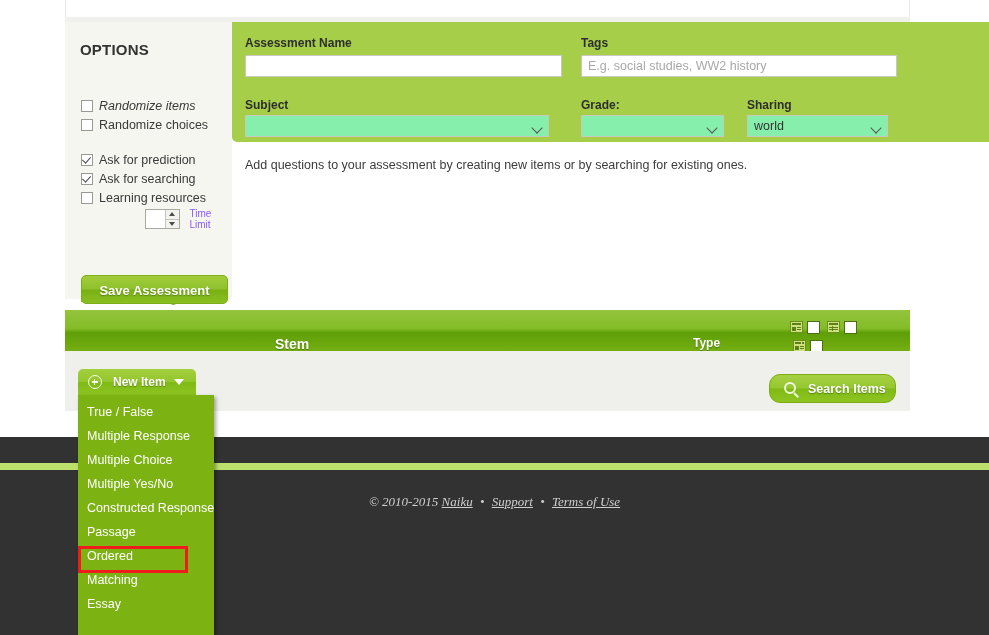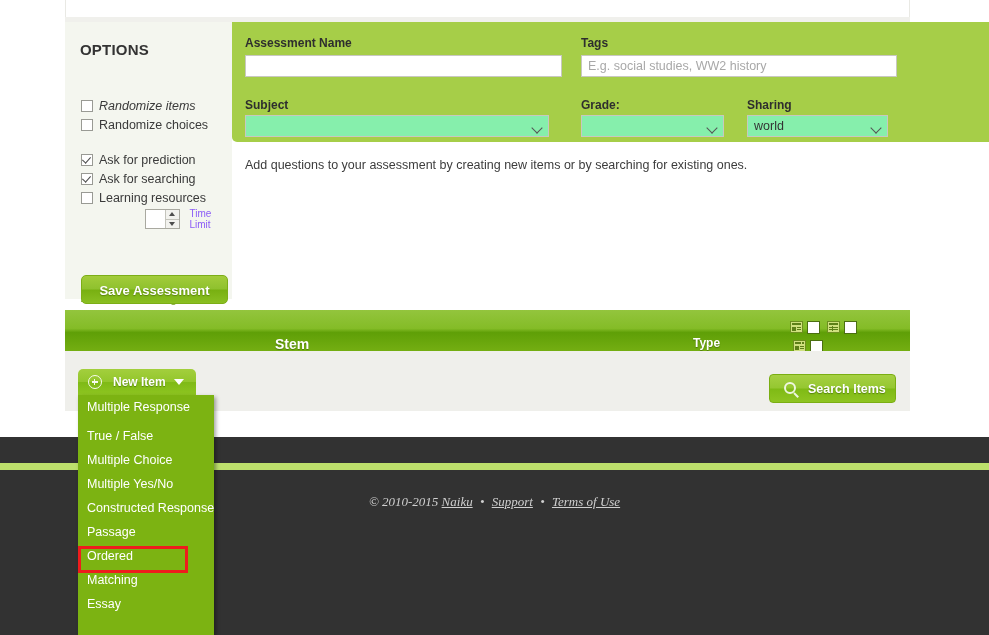--- a/index.html
+++ b/index.html
@@ -301,21 +301,21 @@
     box-sizing: border-box;
     z-index: 60;
     pointer-events: none;
   }
 
   
   .search-btn {
     position: absolute;
     left: 769px; top: 374px;
     width: 127px; height: 29px;
-    border-radius: 4px;
+    border-radius: 11px;
     background: linear-gradient(to bottom, #a6d042 0%, #95c731 48%, #7fba15 52%, #8ec421 100%);
     border: 1px solid #7aae12;
     color: #ffffff;
     font-size: 12.5px; font-weight: bold;
     line-height: 29px;
     text-shadow: 0 1px 1px rgba(50,80,5,0.55);
     cursor: pointer;
     box-sizing: border-box;
   }
   .sb-glass {
@@ -475,22 +475,22 @@
 
   <div class="toolbar-row"></div>
 
   <div class="newitem-btn">
     <span class="ni-plus"></span>
     <span class="ni-text">New Item</span>
     <span class="ni-caret"></span>
   </div>
 
   <div class="item-menu">
+    <div class="menu-item first">True / False</div>
     <div class="menu-item">Multiple Response</div>
-    <div class="menu-item first">True / False</div>
     <div class="menu-item">Multiple Choice</div>
     <div class="menu-item">Multiple Yes/No</div>
     <div class="menu-item">Constructed Response</div>
     <div class="menu-item">Passage</div>
     <div class="menu-item">Ordered</div>
     <div class="menu-item">Matching</div>
     <div class="menu-item">Essay</div>
   </div>
 
   <div class="highlight-box"></div>

